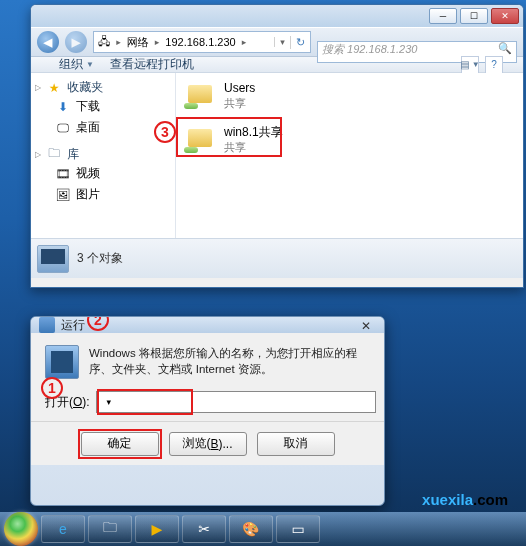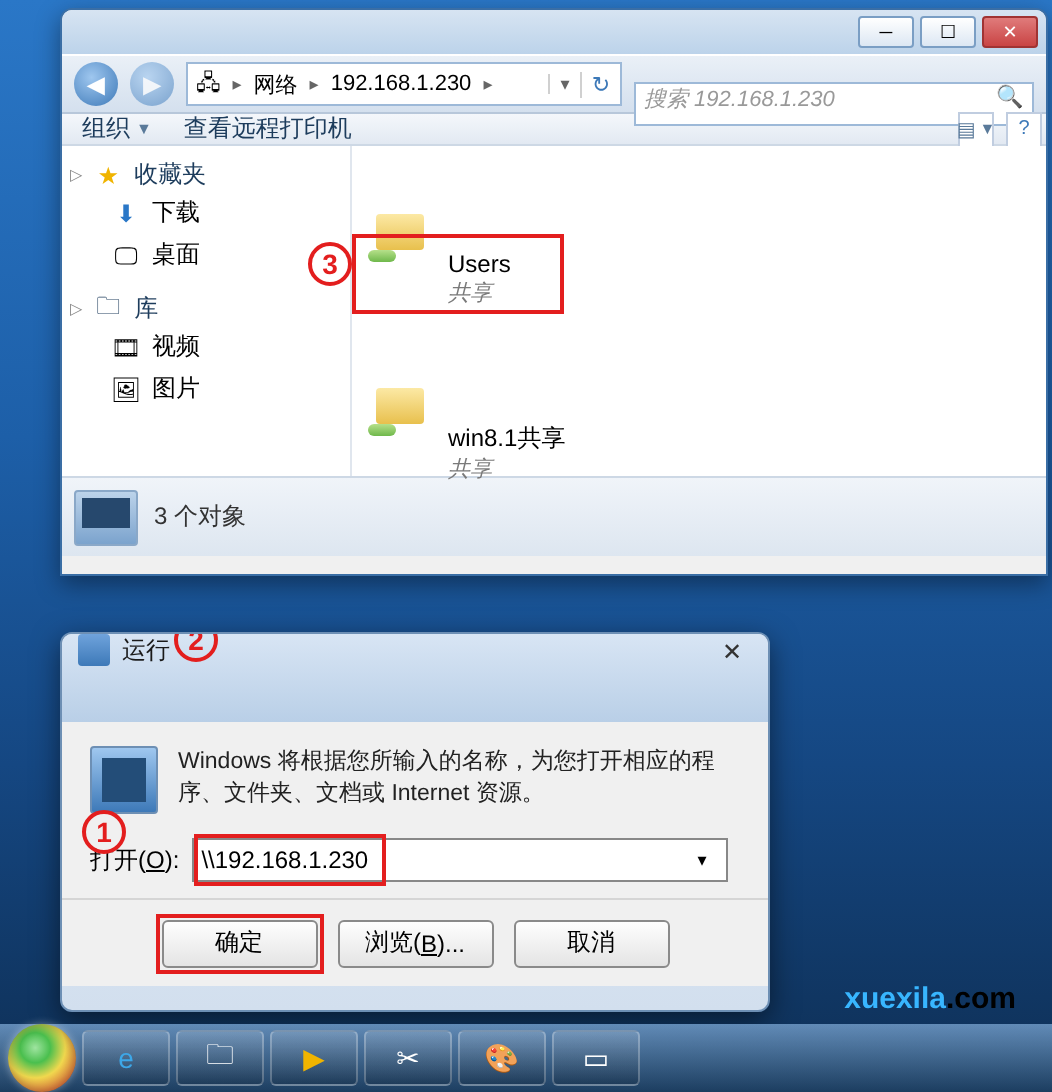--- a/index.html
+++ b/index.html
@@ -29,21 +29,21 @@
   .crumb { padding: 0 4px; font-size: 11px; color: #000; }
   .crumb-sep { font-size: 9px; color: #666; padding: 0 2px; }
   .addr-dd { width: 16px; text-align: center; font-size: 9px; color: #666; border-left: 1px solid #d0d0d0; }
   .addr-refresh { width: 20px; text-align: center; font-size: 11px; color: #3d79b8; border-left: 1px solid #d0d0d0; }
   .search-box { width: 200px; height: 22px; background: #fff; border: 1px solid #9db9d8; display: flex; align-items: flex-start; padding: 0 4px; margin-top: 20px; }
   .search-ph { font-size: 11px; color: #999; font-style: italic; flex: 1; }
   .search-icon { font-size: 11px; color: #3d79b8; }
 
   .toolbar {
     height: 16px; background: linear-gradient(#f4f7fb,#e2e9f2); border-bottom: 1px solid #cdd8e5;
-    display: flex; align-items: center; padding: 0 2px; font-size: 12px; color: #1d3c5c;
+    display: flex; align-items: center; padding: 0 20px; font-size: 12px; color: #1d3c5c;
   }
   .tool-item { padding: 2px 8px; display: flex; align-items: center; gap: 3px; }
   .tool-dd { font-size: 8px; color: #5a7a9a; }
   .tool-right { margin-left: auto; display: flex; gap: 6px; }
   .tool-icon-box { width: 18px; height: 18px; border: 1px solid #c0cde0; background: #fff; display: flex; align-items: center; justify-content: center; font-size: 10px; color: #5a7a9a; }
 
   .body-split { display: flex; height: 165px; }
   .sidebar { width: 145px; background: #fff; border-right: 1px solid #e0e6ee; overflow: hidden; padding: 4px 0; }
   .side-group { padding: 2px 6px 6px 14px; font-size: 12px; }
   .side-head { display: flex; align-items: center; gap: 5px; color: #1d3c5c; font-weight: normal; }
@@ -52,41 +52,41 @@
   .ico16 { width: 16px; height: 16px; display: inline-flex; align-items: center; justify-content: center; font-size: 12px; }
   .star { color: #f0b400; }
   .folder { background: linear-gradient(#fce9a5,#e8c04d); border-radius: 2px; width: 14px; height: 11px; }
   .blue-dl { color: #2a77c7; }
 
   .content { flex: 1; background: #fff; padding: 6px; position: relative; }
   .folder-item { display: flex; align-items: center; gap: 6px; padding: 2px; }
   .folder-icon { width: 34px; height: 30px; position: relative; }
   .folder-icon::before { content: ""; position: absolute; left: 4px; top: 4px; width: 24px; height: 18px; background: linear-gradient(#fce9a5,#e8c04d); border-radius: 2px; }
   .folder-icon::after { content: ""; position: absolute; left: 0px; bottom: 2px; width: 14px; height: 6px; background: linear-gradient(#b6e08a,#6fb84b); border-radius: 3px; }
-  .folder-label { font-size: 12px; line-height: 1.2; margin-top: 44px; }
-  .folder-sub { font-size: 11px; color: #7a7a7a; font-style: italic; }
+  .folder-label { font-size: 12px; line-height: 1.2; }
+  .folder-sub { font-size: 11px; color: #7a7a7a; }
   .highlight-red { position: absolute; border: 2px solid #e31e1e; }
   .callout { width: 22px; height: 22px; border: 2px solid #e31e1e; border-radius: 50%; color: #e31e1e; font-weight: bold; font-size: 14px; display: flex; align-items: center; justify-content: center; position: absolute; background: rgba(255,255,255,0); }
 
   .statusbar { height: 40px; background: linear-gradient(#f0f4f9,#dde6f0); border-top: 1px solid #cdd8e5; display: flex; align-items: center; padding: 0 6px; gap: 8px; font-size: 12px; color: #333; }
   .status-icon { width: 32px; height: 28px; background: linear-gradient(#bcd3ea,#7ba3cd); border: 1px solid #8aa8c8; border-radius: 2px; position: relative; }
   .status-icon::after { content: ""; position: absolute; inset: 3px 3px 8px 3px; background: #26486d; }
 
   
   .run-dialog {
     position: absolute; left: 30px; top: 316px; width: 355px; height: 190px;
     background: linear-gradient(#e6eef8,#d2dfee);
     border: 1px solid #6d8fb4; border-radius: 6px;
     box-shadow: 0 4px 14px rgba(0,0,0,.5);
     overflow: hidden;
   }
-  .run-title { height: 44px; background: linear-gradient(#d8e5f4,#b9cfe7); display: flex; align-items: flex-start; padding: 0 8px; font-size: 12px; color: #1a1a1a; }
+  .run-title { height: 16px; background: linear-gradient(#d8e5f4,#b9cfe7); display: flex; align-items: flex-start; padding: 0 8px; font-size: 12px; color: #1a1a1a; }
   .run-title-icon { width: 16px; height: 16px; margin-right: 6px; background: linear-gradient(#6fa3dc,#3d79b8); border-radius: 2px; }
   .run-close { margin-left: auto; width: 20px; height: 18px; display: flex; align-items: center; justify-content: center; font-size: 12px; color: #333; }
-  .run-body { padding: 12px 20px 8px 14px; background: #f0f0f0; }
+  .run-body { padding: 12px 8px 8px 14px; background: #f0f0f0; }
   .run-desc { display: flex; gap: 10px; margin-bottom: 12px; }
   .run-logo { width: 34px; height: 34px; flex-shrink: 0; background: linear-gradient(#9fc7ef,#3d79b8); border: 1px solid #6d8fb4; border-radius: 2px; position: relative; }
   .run-logo::after { content: ""; position: absolute; inset: 5px; background: #234d78; }
   .run-text { font-size: 11.5px; color: #222; line-height: 1.4; }
   .run-open-row { display: flex; align-items: center; gap: 6px; position: relative; }
   .run-label { font-size: 12px; }
   .run-label u { text-decoration: underline; }
   .run-input { flex: 1; height: 22px; display: flex; align-items: center; background: #fff; border: 1px solid #888; padding: 0 4px; font-size: 12px; }
   .run-input-dd { width: 16px; text-align: center; font-size: 9px; color: #000; }
   .run-footer { height: 44px; background: #f0f0f0; display: flex; align-items: center; justify-content: center; gap: 10px; border-top: 1px solid #d5d5d5; }
@@ -209,21 +209,20 @@
     <div class="run-close">✕</div>
   </div>
   <div class="run-body">
     <div class="run-desc">
       <div class="run-logo"></div>
       <div class="run-text">Windows 将根据您所输入的名称，为您打开相应的程序、文件夹、文档或 Internet 资源。</div>
     </div>
     <div class="run-open-row">
       <span class="run-label"><span>打开(</span><u>O</u><span>):</span></span>
       <div class="run-input">
-        <span style="flex:1">\\192.168.1.230</span>
         <span class="run-input-dd">▾</span>
       </div>
       <div class="highlight-red" style="left:52px;top:-2px;width:96px;height:26px"></div>
       <div class="callout" style="left:-4px;top:-14px">1</div>
     </div>
   </div>
   <div class="run-footer">
     <div class="btn">
       <span>确定</span>
       <div class="highlight-red" style="position:absolute;left:-4px;top:-4px;right:-4px;bottom:-4px"></div>

